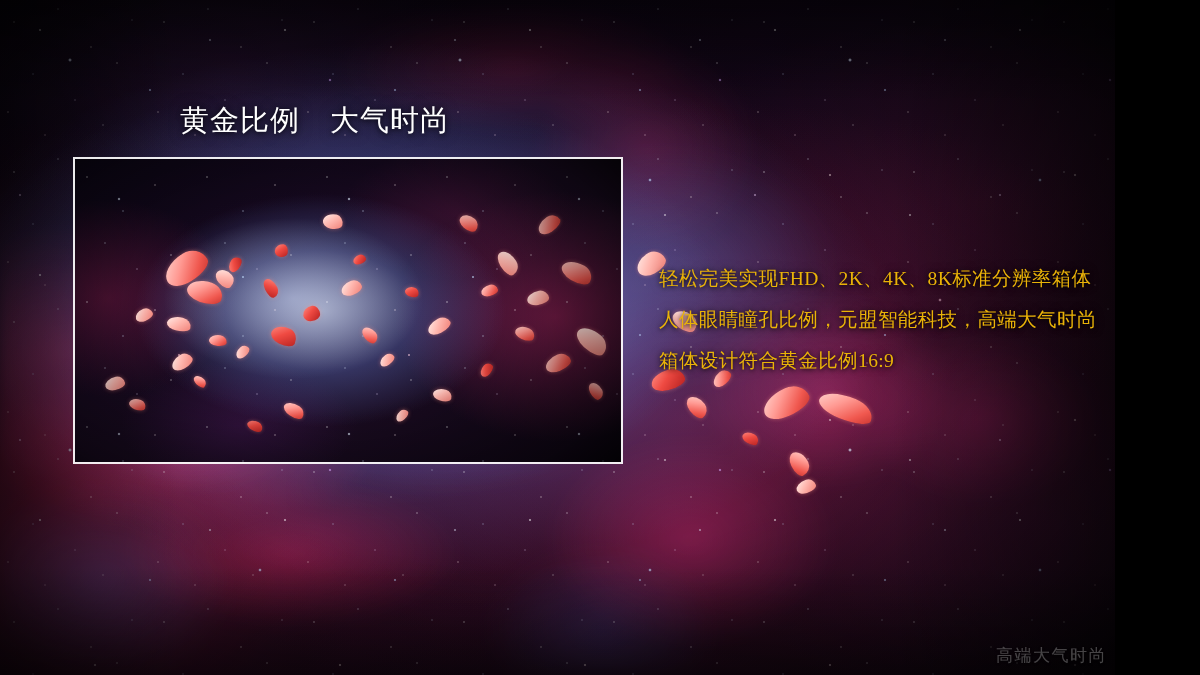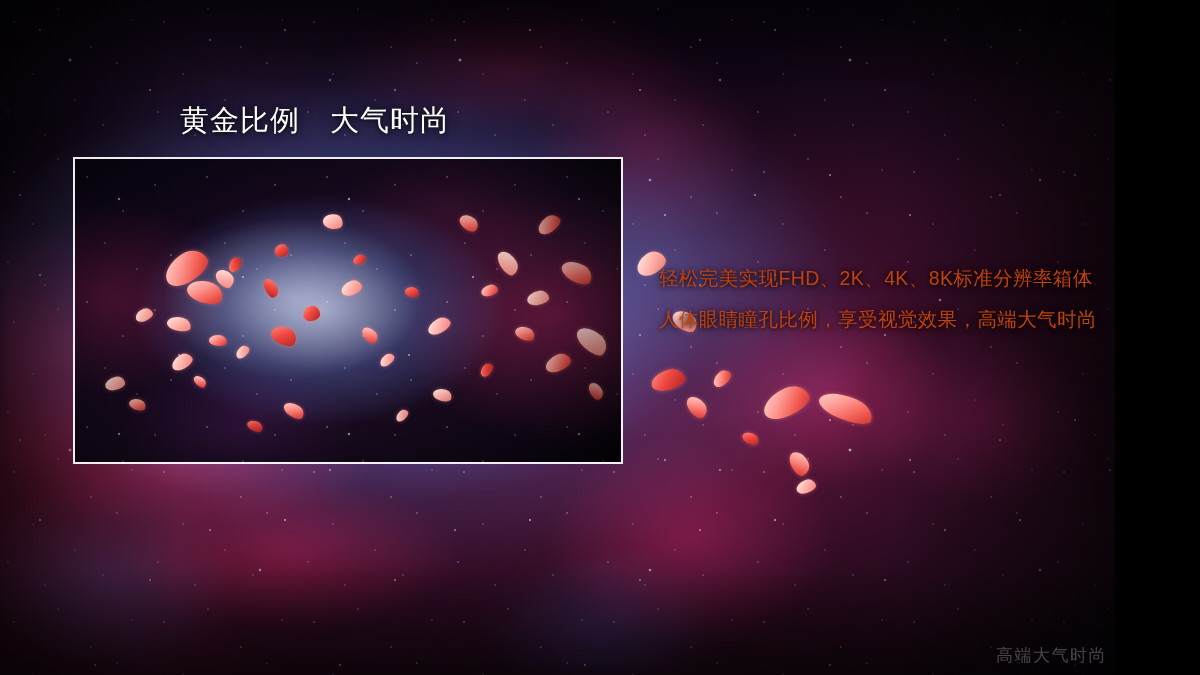--- a/index.html
+++ b/index.html
@@ -6,21 +6,21 @@
     margin: 0;
     padding: 0;
     background: #000;
   }
   #slide {
     position: relative;
     width: 1115px;
     height: 675px;
     overflow: hidden;
     background: #05020a;
-    font-family: Liberation Sans, sans-serif;
+    font-family: Liberation Serif, serif;
     user-select: none;
   }
 
   
   .bg-layer {
     position: absolute;
     inset: 0;
     pointer-events: none;
   }
 
@@ -175,21 +175,21 @@
 
   #body-text {
     position: absolute;
     left: 659px;
     top: 258px;
     width: 500px;
   }
   #body-text .line {
     font-size: 19.5px;
     line-height: 41px;
-    color: #c2410c;
+    color: #eab308;
     text-shadow: 0 1px 4px rgba(0,0,0,0.80), 0 0 10px rgba(0,0,0,0.55);
     white-space: nowrap;
     letter-spacing: 0.4px;
   }
 
   #watermark {
     position: absolute;
     right: 8px;
     bottom: 8px;
     font-size: 17px;
@@ -269,18 +269,19 @@
         <div class="petal dark" style="left: 172px; top: 262px; width: 16px; height: 10px; transform: rotate(28deg);"></div>
         <div class="petal pale" style="left: 320px; top: 252px; width: 14px; height: 9px; transform: rotate(-42deg);"></div>
       </div>
     <div class="frame-vignette"></div>
   </div>
 
   <div id="title">黄金比例　大气时尚</div>
 
   <div id="body-text">
     <div class="line">轻松完美实现FHD、2K、4K、8K标准分辨率箱体</div>
-    <div class="line">人体眼睛瞳孔比例，享受视觉效果，高端大气时尚</div>
+    <div class="line">人体眼睛瞳孔比例，元盟智能科技，高端大气时尚</div>
+    <div class="line">箱体设计符合黄金比例16:9</div>
   </div>
 
   <div id="watermark">高端大气时尚</div>
 
 </div>
 
 </body></html>

